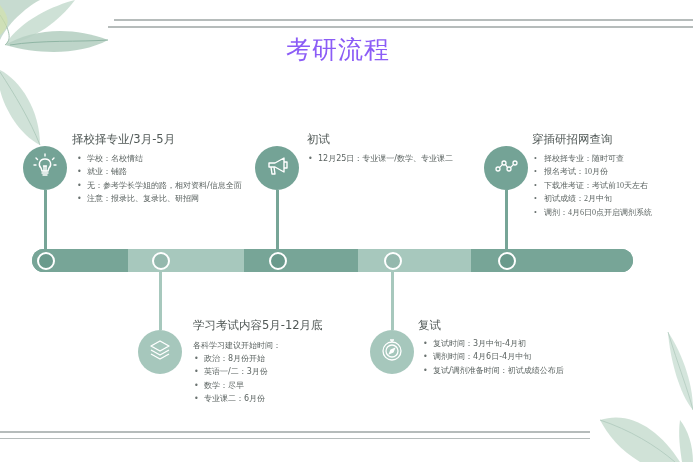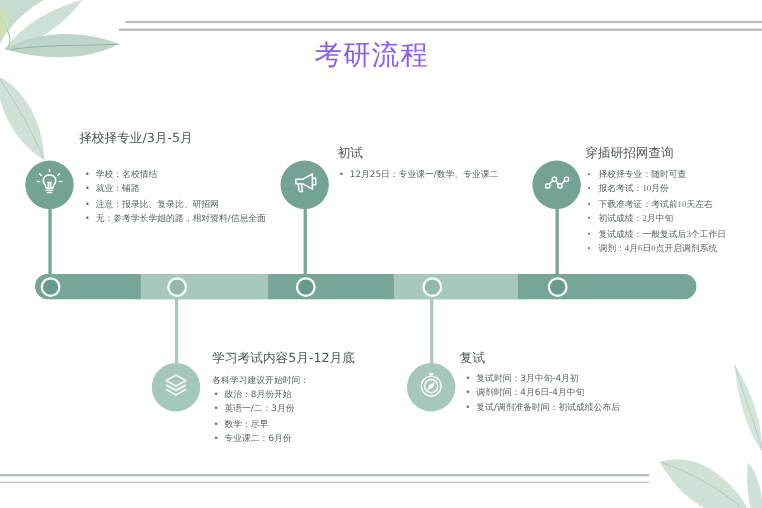--- a/index.html
+++ b/index.html
@@ -84,26 +84,26 @@
 <div class="circle dark" style="left:23px;top:146px;">
   <span>
     <svg viewBox="0 0 28 28" fill="none" stroke="#ffffff" stroke-width="1.4" stroke-linecap="round">
       <path d="M10 16 C 7 13, 8 7, 14 7 C 20 7, 21 13, 18 16 L 17 19 L 11 19 Z"></path>
       <path d="M11 21 L 17 21 M 12 23 L 16 23"></path>
       <path d="M13 19 L 13 14 M 15 19 L 15 14 M 12.5 14 L 15.5 14"></path>
       <path d="M14 2 L 14 4 M 5 6 L 6.5 7.5 M 23 6 L 21.5 7.5 M 3 13 L 5 13 M 23 13 L 25 13"></path>
     </svg>
   </span>
 </div>
-<div class="block-title" style="left:72px;top:117px;">择校择专业/3月-5月</div>
+<div class="block-title" style="left:72px;top:131px;">择校择专业/3月-5月</div>
 <ul class="list" style="left:76px;top:152px;">
   <li>学校：名校情结</li>
   <li>就业：铺路</li>
+  <li>无：参考学长学姐的路，相对资料/信息全面</li>
   <li>注意：报录比、复录比、研招网</li>
-  <li>无：参考学长学姐的路，相对资料/信息全面</li>
 </ul>
 
 <div class="circle light" style="left:138px;top:330px;">
   <span>
     <svg viewBox="0 0 28 28" fill="none" stroke="#ffffff" stroke-width="1.4" stroke-linejoin="round">
       <path d="M14 5 L 23 10 L 14 15 L 5 10 Z"></path>
       <path d="M5 14 L 14 19 L 23 14"></path>
       <path d="M5 18 L 14 23 L 23 18"></path>
     </svg>
   </span>
@@ -158,15 +158,14 @@
       <path d="M7.4 15.6 L 10.6 12.4 M 13.4 12.4 L 15.6 15.6 M 18.4 15.6 L 21.6 12.4"></path>
     </svg>
   </span>
 </div>
 <div class="block-title" style="left:532px;top:131px;">穿插研招网查询</div>
 <ul class="list" style="left:533px;top:152px;font-family:Liberation Serif, serif;">
   <li>择校择专业：随时可查</li>
   <li>报名考试：10月份</li>
   <li>下载准考证：考试前10天左右</li>
   <li>初试成绩：2月中旬</li>
-  <li>复试成绩：一般复试后3个工作日</li>
   <li>调剂：4月6日0点开启调剂系统</li>
 </ul>
 
 </body></html>

